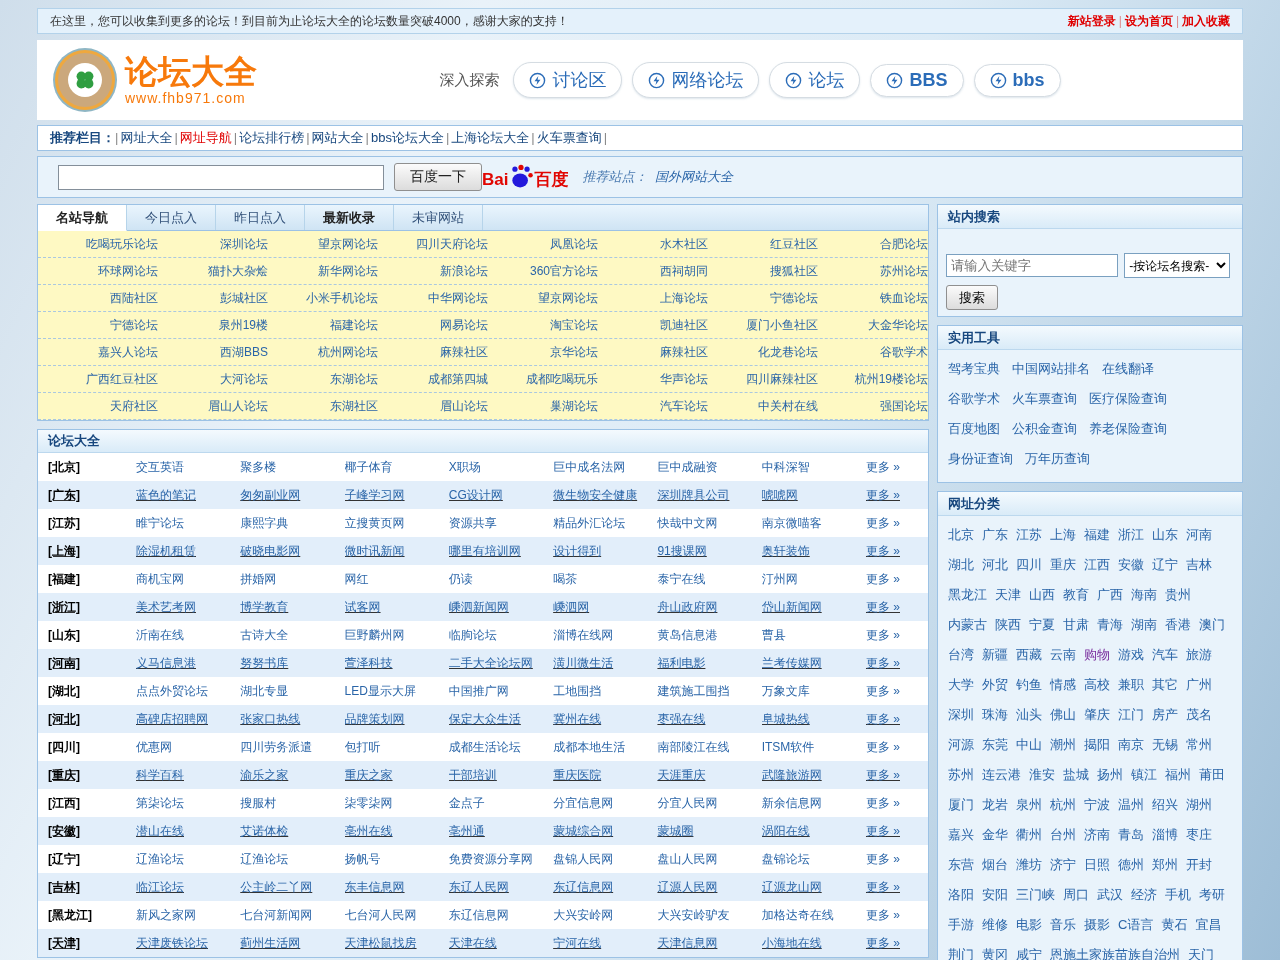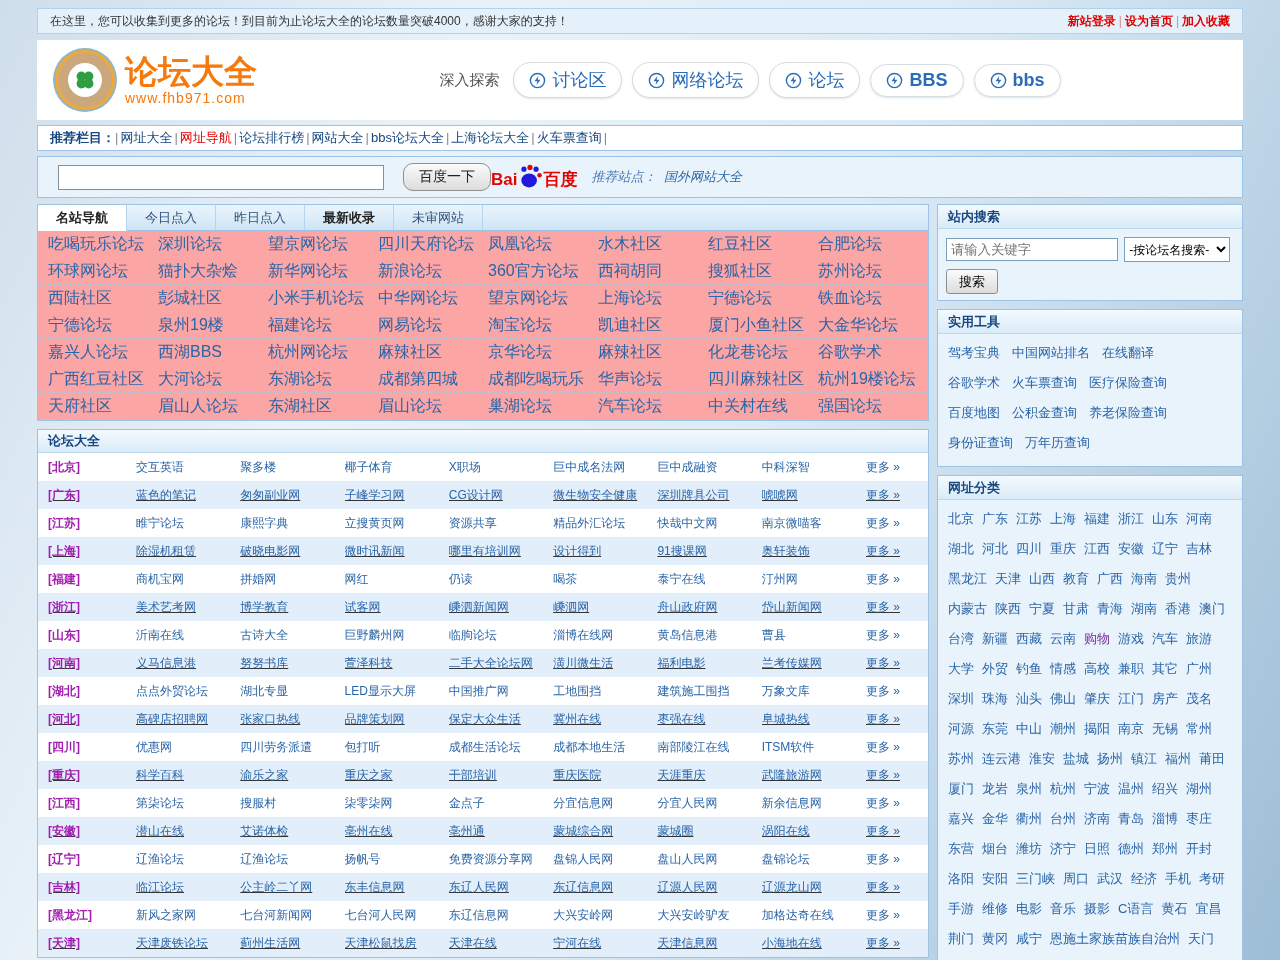--- a/index.html
+++ b/index.html
@@ -43,65 +43,65 @@
     line-height:24px; padding:0 12px; font-size:13px; display:flex; }
   .recbar .rlabel { font-weight:bold; color:#17477e; }
   .recbar a { color:#17477e; margin:0 2px; }
   .recbar a.red { color:#e00000; }
   .recbar .rsep { color:#888; }
 
   
   .searchbar { margin-top:5px; border:1px solid #9cc2e5; background:#e9f3fb; height:42px;
     display:flex; align-items:center; padding:0 20px; }
   .search-input { width:326px; height:25px; border:1px solid #848f9a; background:#fff; padding:0 5px; }
-  .baidu-btn { height:28px; padding:0 15px; margin-left:19px; font-size:14px; color:#222;
-    background:linear-gradient(#fbfbfb,#dcdcdc); border:1px solid #8f8f8f; border-radius:10px; cursor:pointer;
+  .baidu-btn { height:28px; padding:0 15px; margin-left:10px; font-size:14px; color:#222;
+    background:linear-gradient(#fbfbfb,#dcdcdc); border:1px solid #8f8f8f; border-radius:3px; cursor:pointer;
     font-family:"Liberation Sans","DejaVu Sans",sans-serif; }
   .baidu-logo { display:flex; align-items:flex-end; }
   .bai-txt,.du-txt { color:#e10602; font-weight:bold; font-size:17px; line-height:20px; }
   .rec-site { margin-left:14px; color:#4a7ab0; font-size:13px;font-style:italic; }
   .rec-site a { color:#2a65a8; margin-left:4px; }
 
   
   .main { margin-top:6px; display:flex; gap:8px; align-items:flex-start; }
   .left-col { width:892px; flex:0 0 892px; }
   .right-col { flex:1; }
 
-  .panel { border:1px solid #9cc2e5; background:#fca5a5; }
+  .panel { border:1px solid #9cc2e5; background:#fef9c3;text-align:right; }
 
   
   .tabstrip { display:flex; height:26px; background:linear-gradient(#eaf5fd,#cfe4f4);
     border-bottom:1px solid #9cc2e5; }
   .tab { padding:0 18px; line-height:25px; border-right:1px solid #b6d4ea; color:#33527a;
     font-size:13px; cursor:pointer; }
   .tab.bold { font-weight:bold; color:#222; }
   .tab.active { background:#fff; font-weight:bold; color:#222; margin-bottom:-1px;
     border-bottom:1px solid #fff; }
 
   
   .fr { display:grid; grid-template-columns:repeat(8,1fr); height:27px; line-height:26px;
     border-bottom:1px dashed #aac8e0; padding-left:10px; }
-  .flink { color:#2a65a8; font-size:16px; overflow:hidden; white-space:nowrap; }
+  .flink { color:#2a65a8; font-size:12px; overflow:hidden; white-space:nowrap; }
 
   
   .panel2 { margin-top:8px; border:1px solid #9cc2e5; background:#fff; }
   .p2h { height:23px; line-height:22px; padding:0 10px; font-weight:bold; font-size:13px;
     color:#17477e; background:linear-gradient(#f4fafe,#d9ebf8); border-bottom:1px solid #bcd8ee; }
   .prow { display:grid; grid-template-columns:88px repeat(7,1fr) 62px; height:28px;
     line-height:28px; padding-left:10px; }
   .prow.alt { background:#e2eefa;text-decoration:underline; }
-  .region { font-weight:bold; color:#a21caf; font-size:12px; }
+  .region { font-weight:bold; color:#000000; font-size:12px; }
   .plink { color:#2a65a8; font-size:12px; overflow:hidden; white-space:nowrap; padding-right:6px; }
   .more { color:#2a65a8; font-size:12px; white-space:nowrap; }
 
   
   .sbox { border:1px solid #9cc2e5; background:#e9f3fb; margin-bottom:8px; }
   .sbox-h { height:24px; line-height:23px; padding:0 10px; font-weight:bold; font-size:13px;
     color:#17477e; background:linear-gradient(#f4fafe,#d9ebf8); border-bottom:1px solid #bcd8ee; }
-  .sform { padding:8px 8px 6px 8px; }
+  .sform { padding:24px 8px 6px 8px; }
   .kw-input { width:172px; height:23px; border:1px solid #7aa0c0; padding:0 4px; background:#fff; }
   .s-select { width:106px; height:25px; margin-left:3px; border:1px solid #7aa0c0; background:#fff;
     font-family:"Liberation Sans","DejaVu Sans",sans-serif; font-size:12px; }
   .s-btn { margin-top:7px; height:25px; padding:0 12px; background:linear-gradient(#fbfbfb,#dcdcdc);
     border:1px solid #8f8f8f; border-radius:3px; cursor:pointer; font-size:13px;
     font-family:"Liberation Sans","DejaVu Sans",sans-serif; }
   .tools { padding:4px 10px 8px 10px; }
   .tool-row { line-height:30px; white-space:nowrap; }
   .slink { color:#2a65a8; font-size:13px; margin-right:12px; }
   .cats { padding:4px 6px 8px 6px; display:flex; flex-wrap:wrap; }

